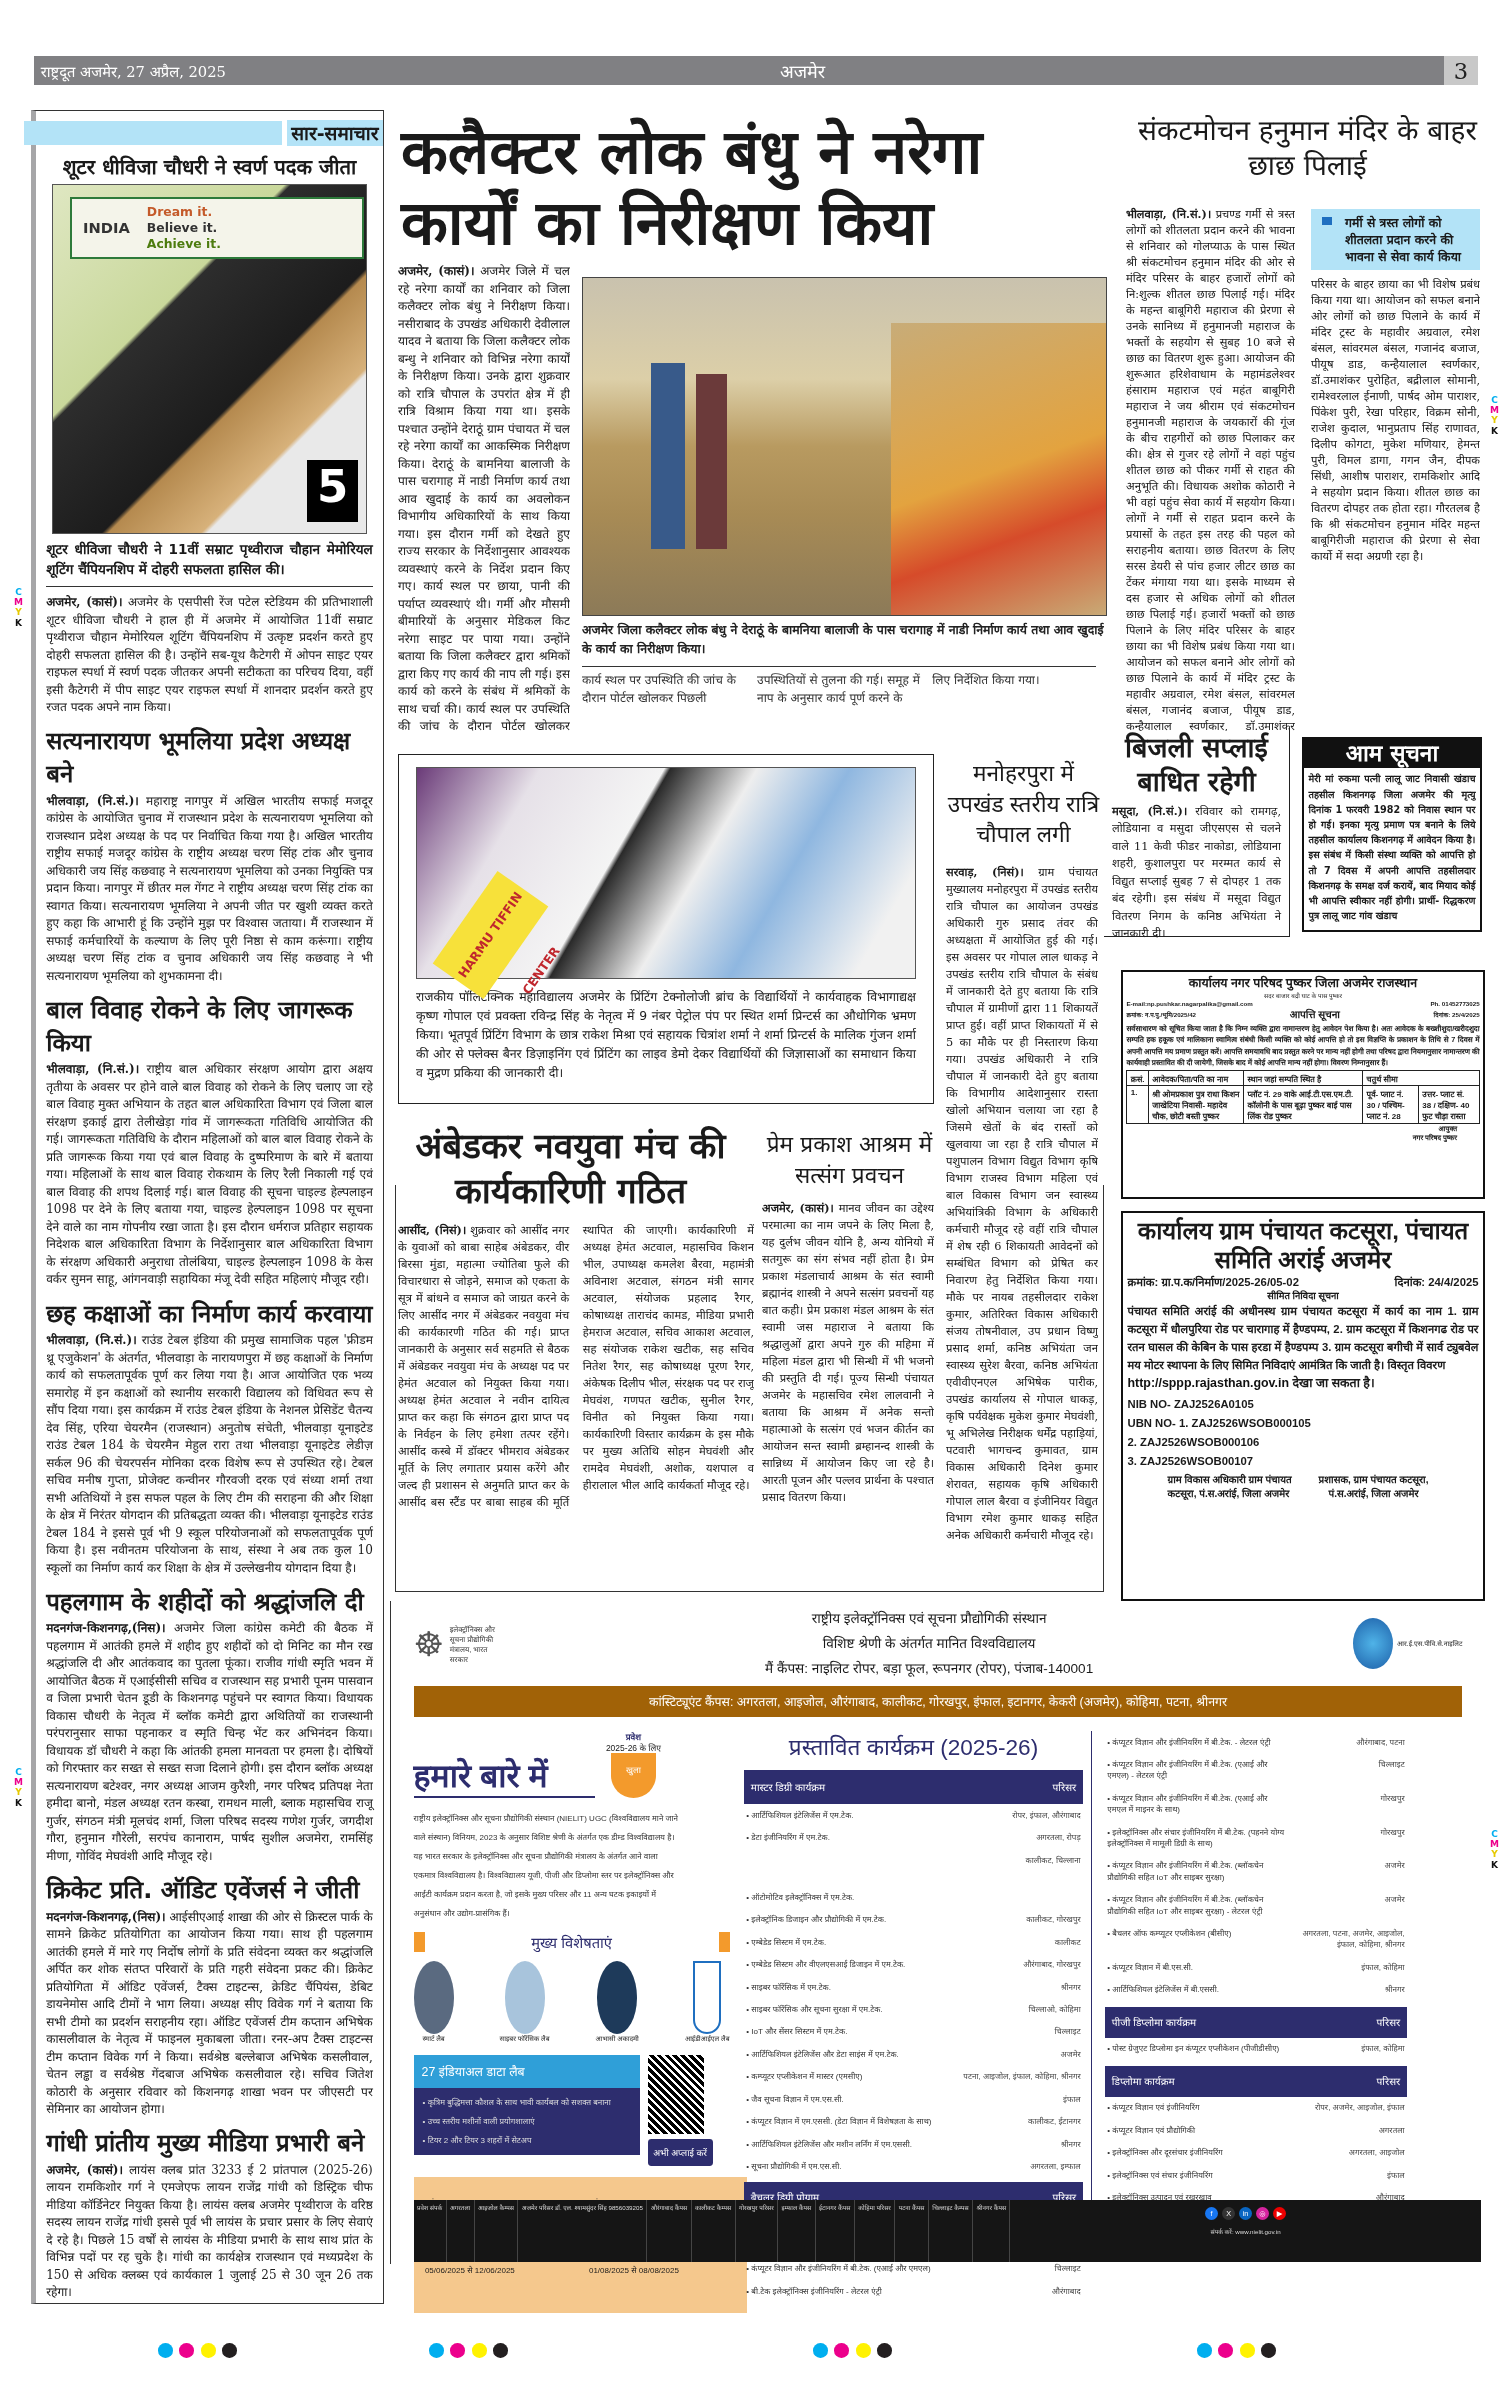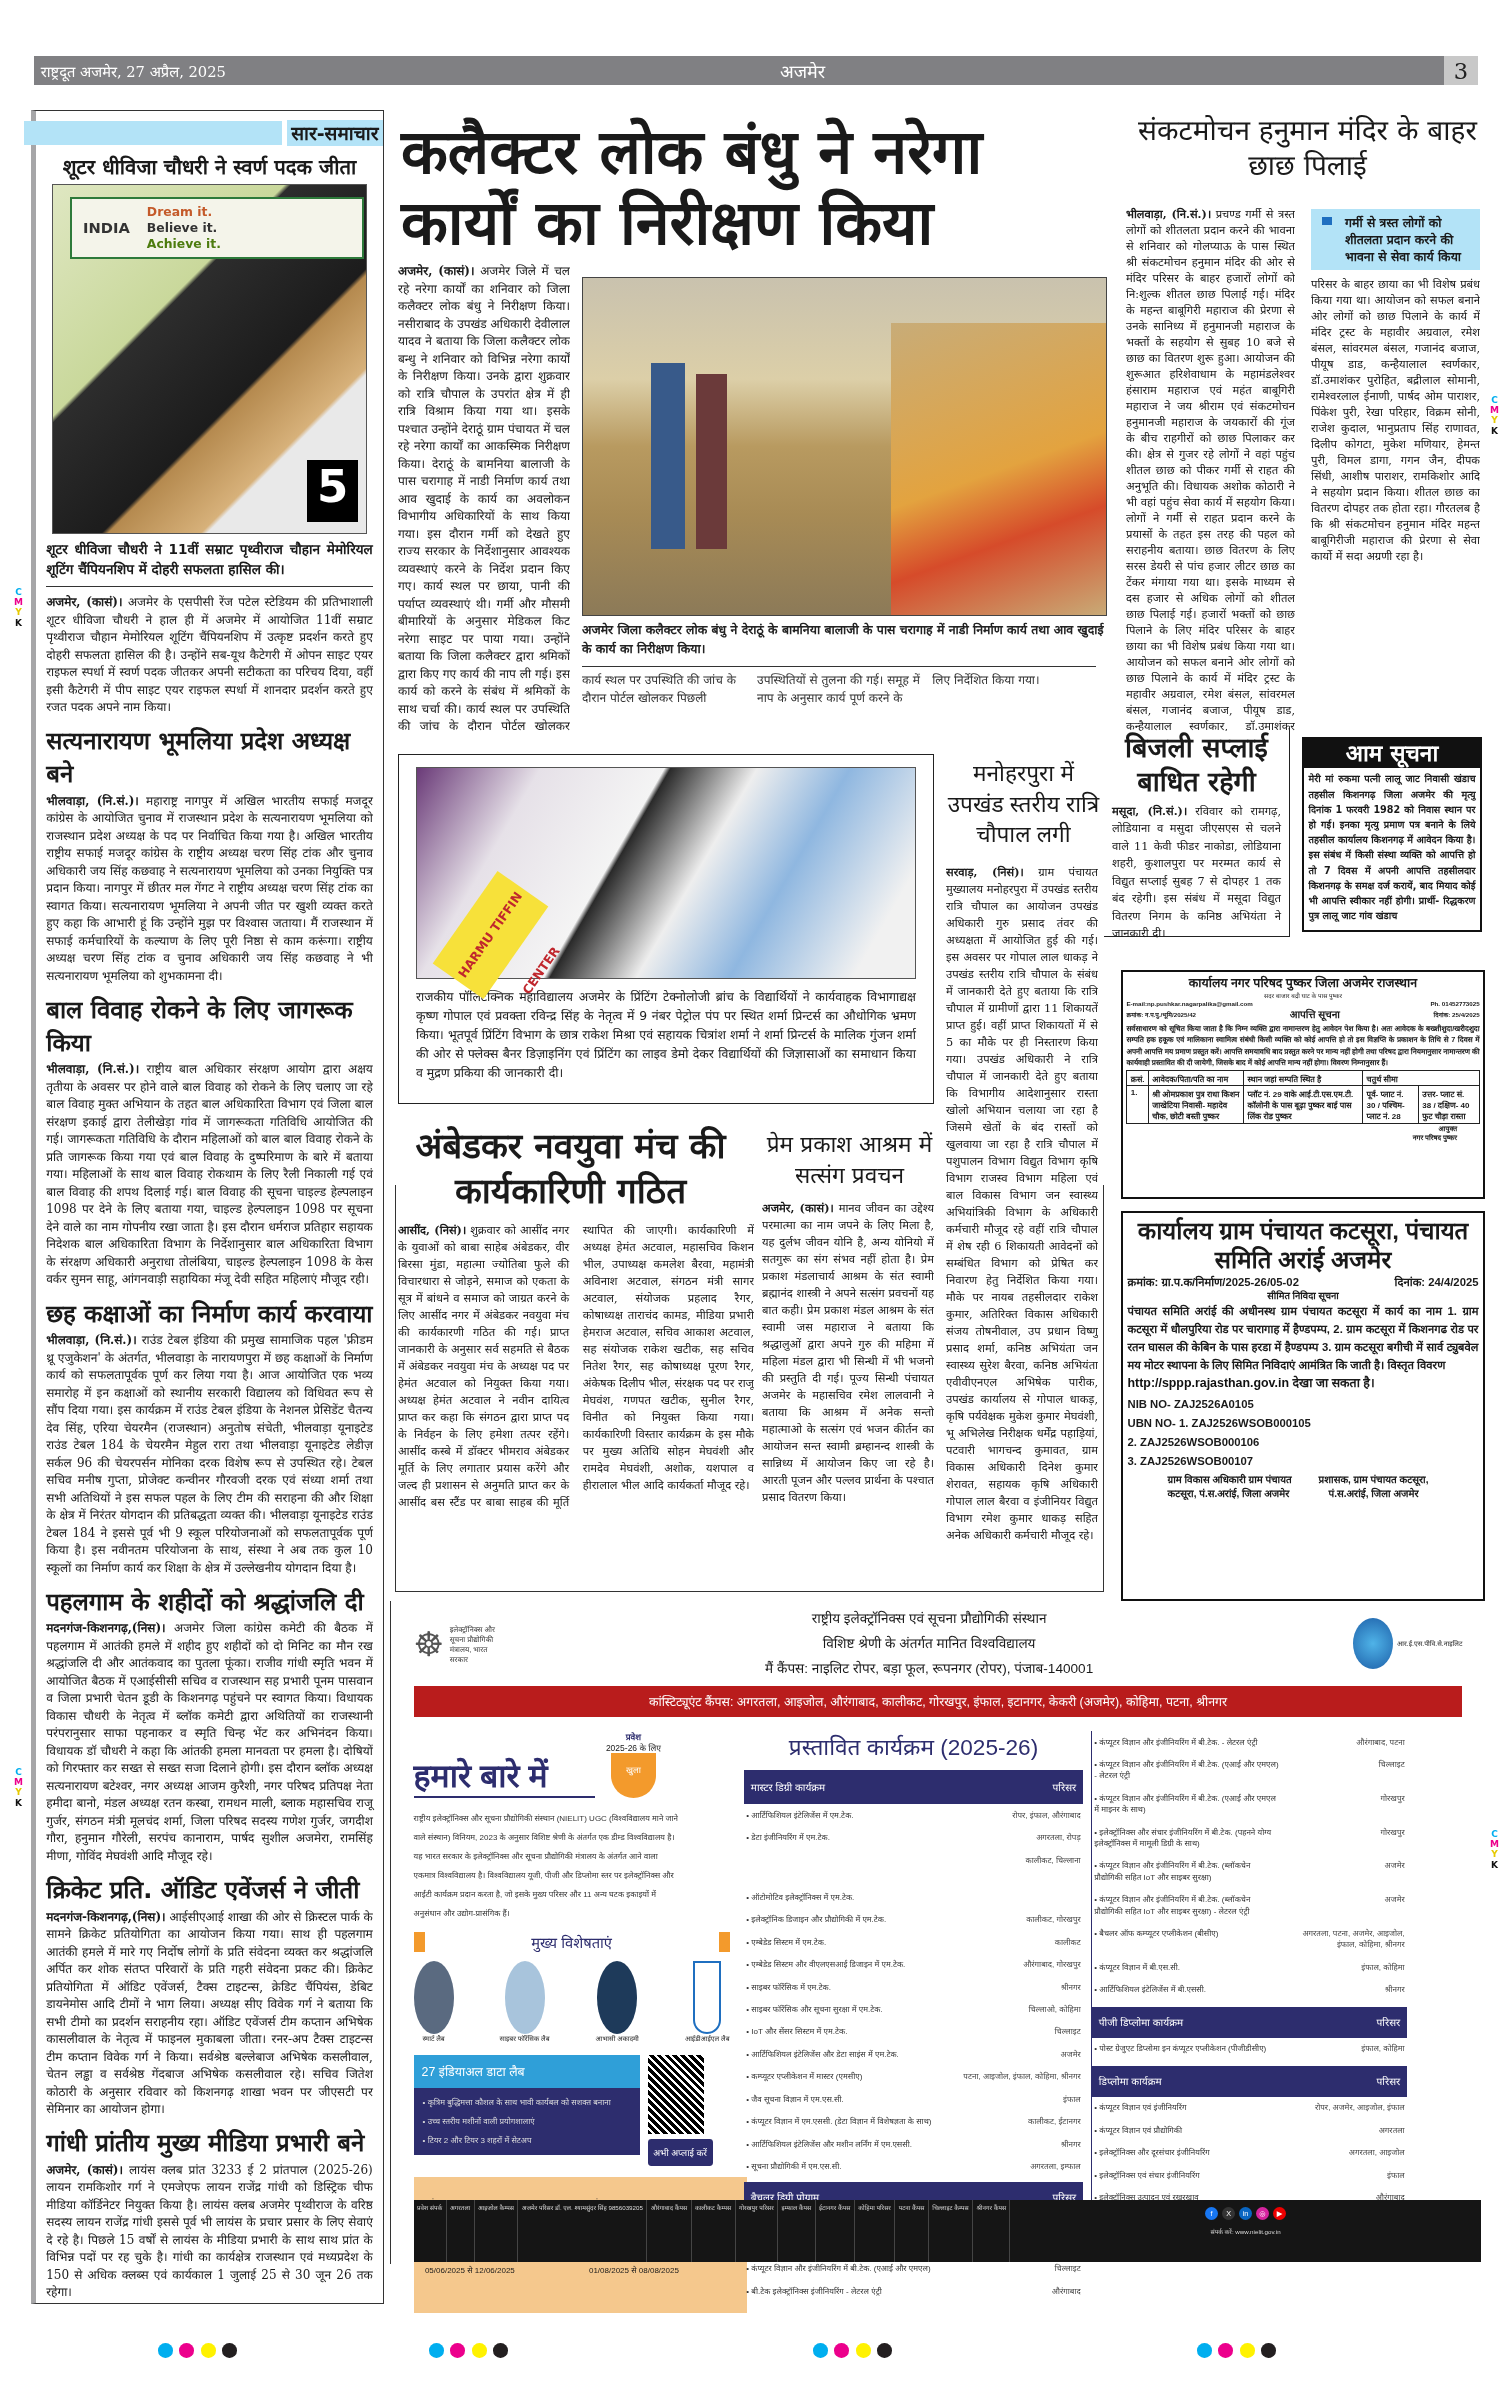--- a/index.html
+++ b/index.html
@@ -177,21 +177,21 @@
     <div style="text-align:center;font-size:13.6px;line-height:25px">
       <div>राष्ट्रीय इलेक्ट्रॉनिक्स एवं सूचना प्रौद्योगिकी संस्थान</div>
       <div>विशिष्ट श्रेणी के अंतर्गत मानित विश्वविद्यालय</div>
       <div>मैं कैंपस: नाइलिट रोपर, बड़ा फूल, रूपनगर (रोपर), पंजाब-140001</div>
     </div>
     <div style="display:flex;align-items:center;gap:4.5px">
       <span style="width:40px;height:51px;border-radius:50%;background:radial-gradient(circle,#4fb3e8,#1d5fa8)"></span>
       <span style="font-size:6.8px">आर.ई.एस.पीवि.से.नाइलिट</span>
     </div>
   </div>
-  <div style="margin:0 22.6px;height:31px;background:#b91c1c;color:#fff;font-size:12.4px;display:flex;align-items:center;justify-content:center">कांस्टिट्यूएंट कैंपस: अगरतला, आइजोल, औरंगाबाद, कालीकट, गोरखपुर, इंफाल, इटानगर, केकरी (अजमेर), कोहिमा, पटना, श्रीनगर</div>
+  <div style="margin:0 22.6px;height:31px;background:#a16207;color:#fff;font-size:12.4px;display:flex;align-items:center;justify-content:center">कांस्टिट्यूएंट कैंपस: अगरतला, आइजोल, औरंगाबाद, कालीकट, गोरखपुर, इंफाल, इटानगर, केकरी (अजमेर), कोहिमा, पटना, श्रीनगर</div>
 
   <div style="position:absolute;left:22.6px;top:130px;width:316px">
     <div style="display:flex;align-items:flex-end;gap:11.3px">
       <div style="font-size:32px;color:#2d2d6e;font-weight:bold;border-bottom:2.8px solid #2d2d6e;width:181px">हमारे बारे में</div>
       <div style="font-size:8.5px;text-align:center">
         <div style="color:#2d2d6e;font-weight:bold">प्रवेश</div>
         <div>2025-26 के लिए</div>
         <div style="width:45px;height:45px;border-radius:0 0 22.6px 22.6px;background:#f39a2c;color:#fff;line-height:34px;margin:auto">खुला</div>
       </div>
     </div>
@@ -318,21 +318,21 @@
           <span style="max-width: 60%;">• कंप्यूटर विज्ञान और इंजीनियरिंग में बी.टेक. (एआई और एमएल)</span>
           <span style="max-width: 38%;">चिल्लाइट</span>
         </div>
         <div class="prog">
           <span style="max-width: 60%;">• बी.टेक इलेक्ट्रॉनिक्स इंजीनियरिंग - लेटरल एंट्री</span>
           <span style="max-width: 38%;">औरंगाबाद</span>
         </div>
       </div>
   </div>
 
-  <div style="position:absolute;left:700px;top:130px;width:316px;border-left:1.1px solid #2d2d6e;padding-left:0">
+  <div style="position:absolute;left:700px;top:130px;width:316px;border-left:1.1px solid #2d2d6e;padding-left:13px">
     <div id="right-list">
         <div class="prog">
           <span style="max-width: 60%;">• कंप्यूटर विज्ञान और इंजीनियरिंग में बी.टेक. - लेटरल एंट्री</span>
           <span style="max-width: 38%;">औरंगाबाद, पटना</span>
         </div>
         <div class="prog">
           <span style="max-width: 60%;">• कंप्यूटर विज्ञान और इंजीनियरिंग में बी.टेक. (एआई और एमएल) - लेटरल एंट्री</span>
           <span style="max-width: 38%;">चिल्लाइट</span>
         </div>
         <div class="prog">

